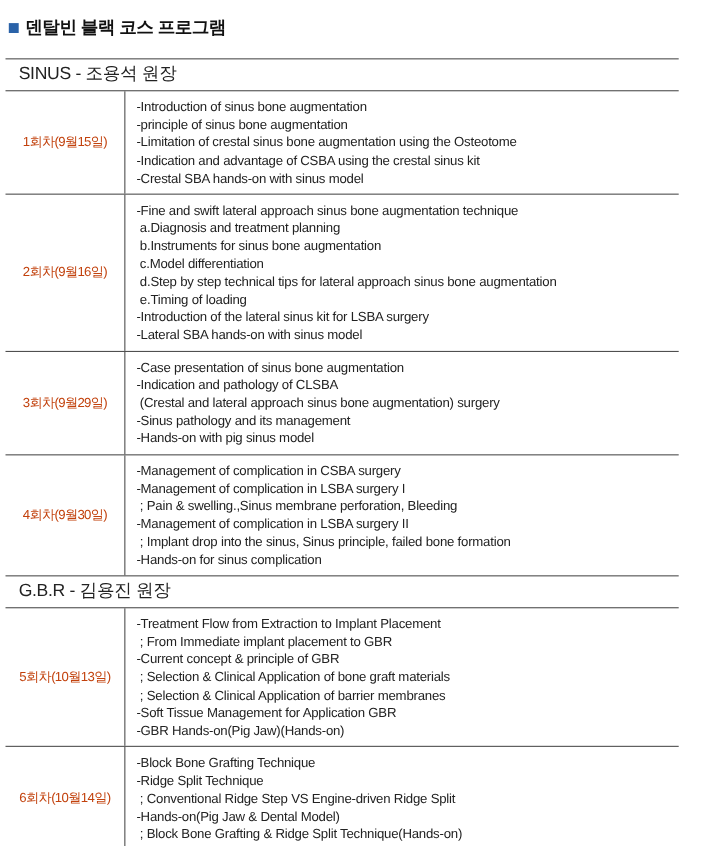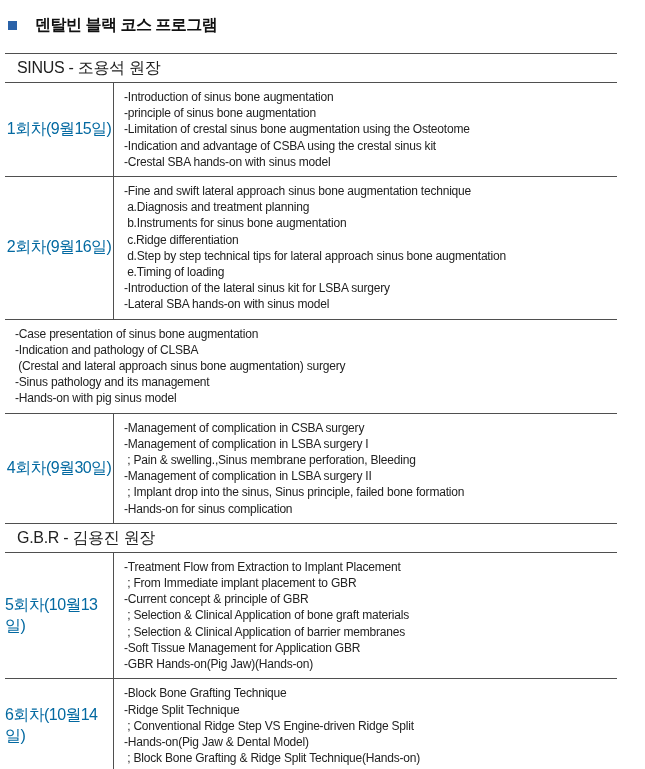--- a/index.html
+++ b/index.html
@@ -12,21 +12,20 @@
     height: 769px;
     overflow: hidden;
     font-family: "Liberation Sans", "DejaVu Sans", sans-serif;
     color: #1c1c1c;
     -webkit-font-smoothing: antialiased;
   }
   .title-row {
     display: flex;
     align-items: center;
     margin: 15px 0 16px 8px;
-    gap: 12px;
   }
   .bullet {
     width: 9px;
     height: 9px;
     background: var(--accent, #2a62a8);
     margin-right: 6px;
     flex: 0 0 auto;
   }
   .page-title {
     font-size: 16px;
@@ -51,24 +50,24 @@
   .trow {
     display: flex;
     border-bottom: 1px solid var(--line, #4f4f4f);
   }
   .session-cell {
     flex: 0 0 108px;
     width: 108px;
     display: flex;
     align-items: center;
     justify-content: center;
-    font-size: 16px;
+    font-size: 12px;
     letter-spacing: -0.6px;
     border-right: 1px solid var(--line, #4f4f4f);
-    color: #0369a1;
+    color: #c2410c;
     text-align: left;
   }
   .content-cell {
     flex: 1 1 auto;
     padding: 6px 4px 6px 10px;
     font-size: 12px;
     line-height: 16.2px;
     letter-spacing: -0.2px;
     color: #222222;
   }
@@ -95,28 +94,29 @@
         <div class="content-line">-Indication and advantage of CSBA using the crestal sinus kit</div>
         <div class="content-line">-Crestal SBA hands-on with sinus model</div>
       </div>
     </div>
     <div class="trow">
       <div class="session-cell">2회차(9월16일)</div>
       <div class="content-cell">
         <div class="content-line">-Fine and swift lateral approach sinus bone augmentation technique</div>
         <div class="content-line"> a.Diagnosis and treatment planning</div>
         <div class="content-line"> b.Instruments for sinus bone augmentation</div>
-        <div class="content-line"> c.Ridge differentiation</div>
+        <div class="content-line"> c.Model differentiation</div>
         <div class="content-line"> d.Step by step technical tips for lateral approach sinus bone augmentation</div>
         <div class="content-line"> e.Timing of loading</div>
         <div class="content-line">-Introduction of the lateral sinus kit for LSBA surgery</div>
         <div class="content-line">-Lateral SBA hands-on with sinus model</div>
       </div>
     </div>
     <div class="trow">
+      <div class="session-cell">3회차(9월29일)</div>
       <div class="content-cell">
         <div class="content-line">-Case presentation of sinus bone augmentation</div>
         <div class="content-line">-Indication and pathology of CLSBA</div>
         <div class="content-line"> (Crestal and lateral approach sinus bone augmentation) surgery</div>
         <div class="content-line">-Sinus pathology and its management</div>
         <div class="content-line">-Hands-on with pig sinus model</div>
       </div>
     </div>
     <div class="trow">
       <div class="session-cell">4회차(9월30일)</div>

